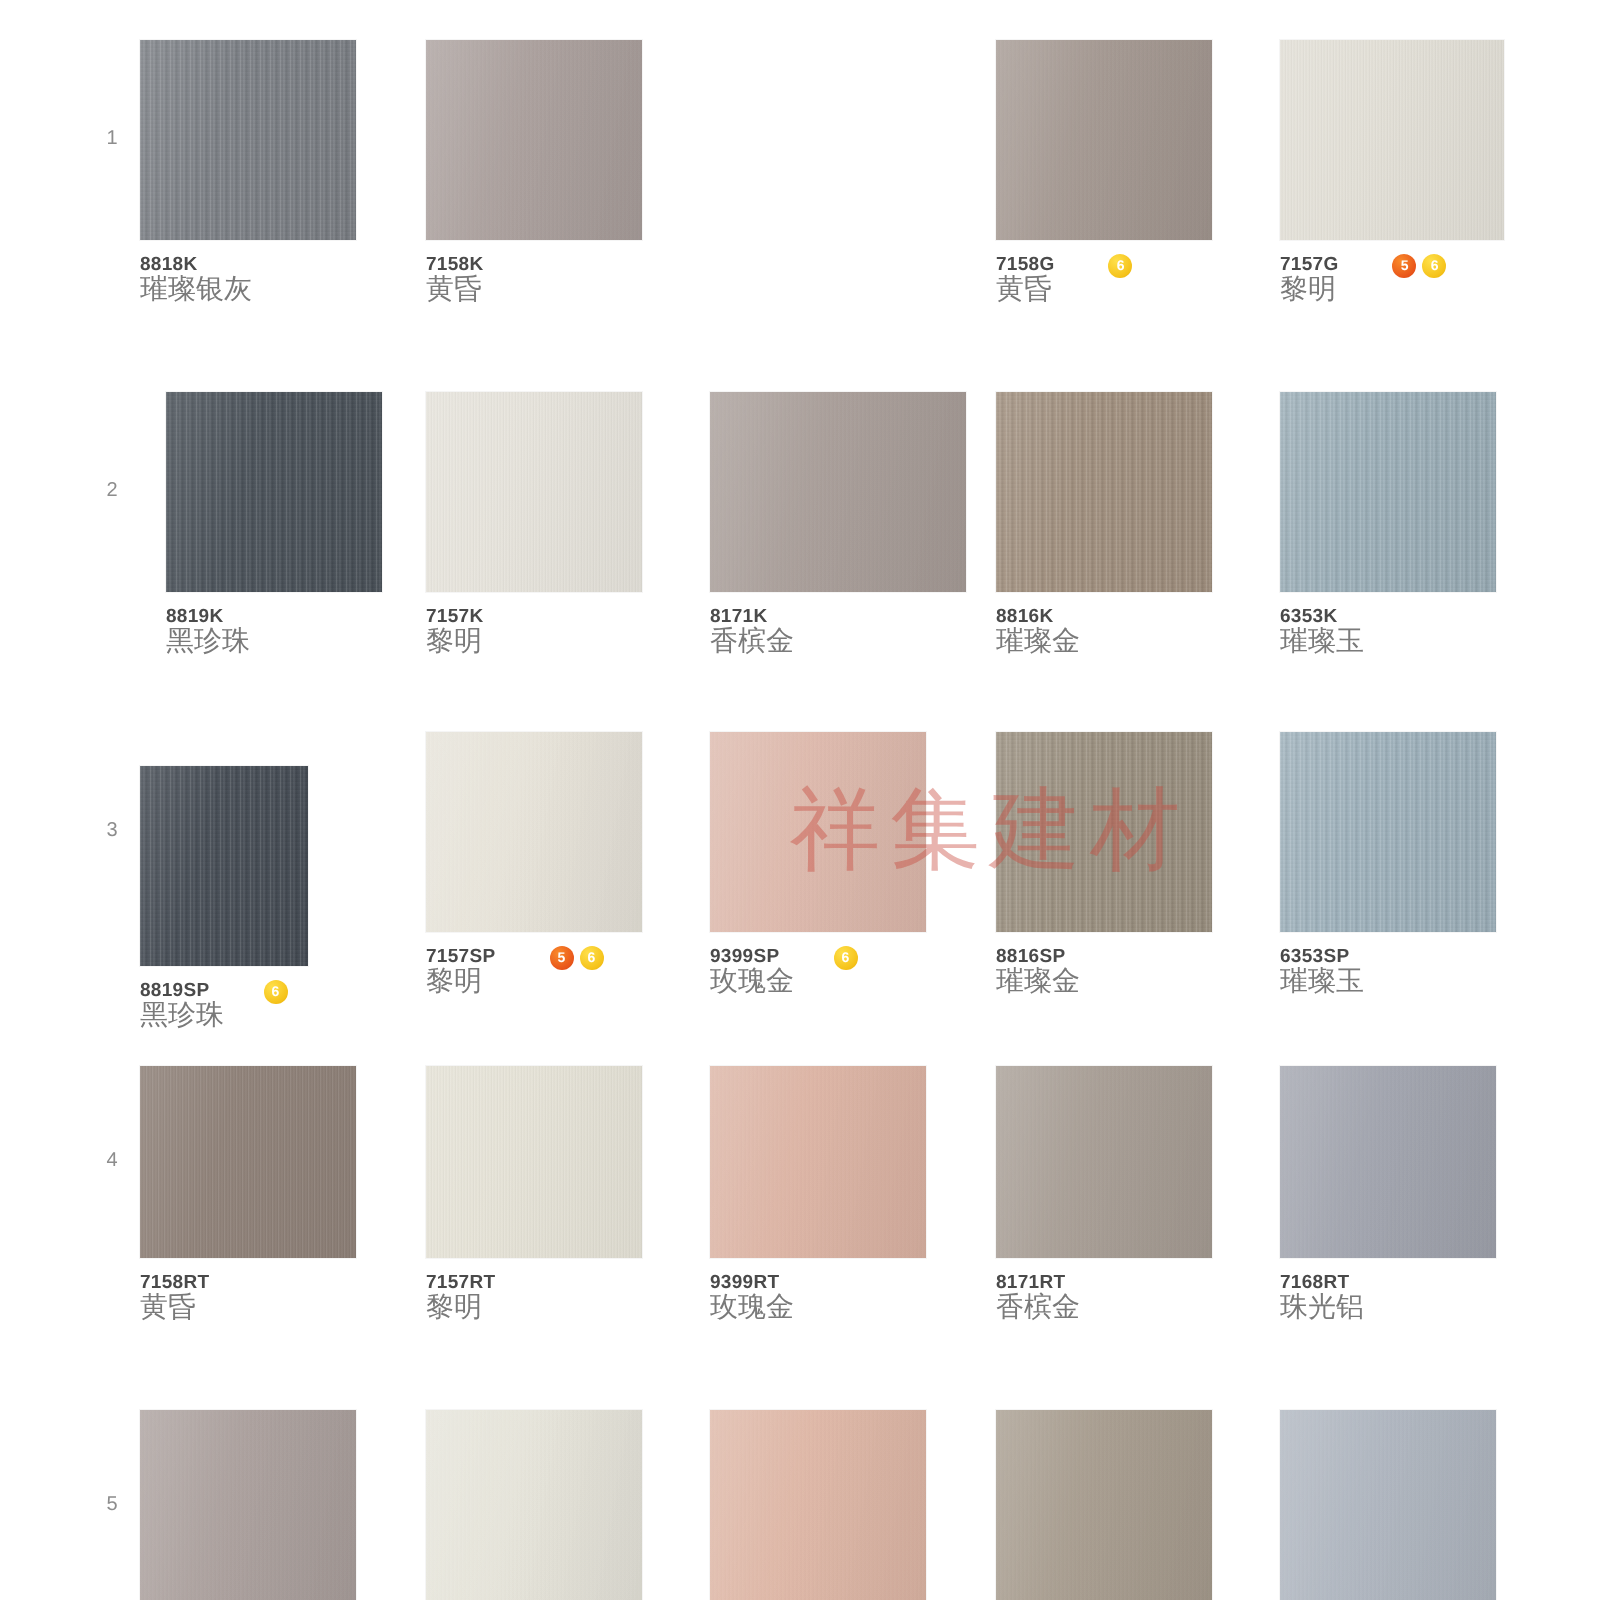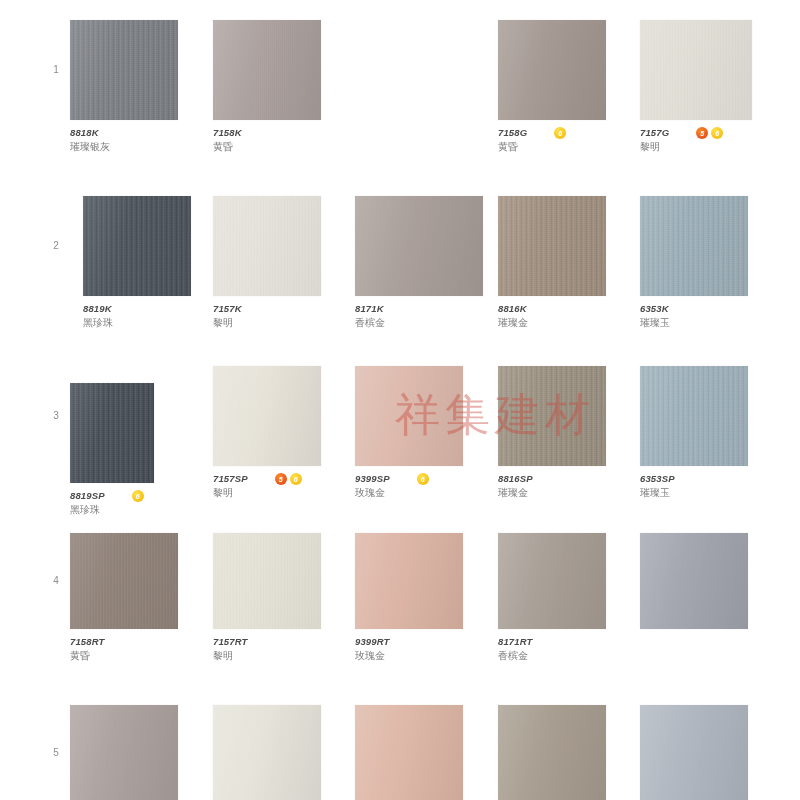--- a/index.html
+++ b/index.html
@@ -81,37 +81,37 @@
     position: absolute; inset: 0;
     background: linear-gradient(105deg,
         rgba(255,255,255,0.13) 0%,
         rgba(255,255,255,0.015) 38%,
         rgba(0,0,0,0.045) 100%);
     pointer-events: none;
   }
 
   
   .caption { position: relative; margin-top: 7px; }
-  .cap-row { display: flex; align-items: flex-start; gap: 5px; height: 12px; font-style: italic; }
+  .cap-row { display: flex; align-items: flex-start; gap: 5px; height: 12px; }
   .code {
     font-size: 9.5px;
     font-weight: bold;
     color: #4a4a4a;
     letter-spacing: 0.15px;
     line-height: 12px;
     white-space: nowrap;
     font-family: "Liberation Sans", sans-serif;
   }
   .cname {
-    font-size: 10px;
+    font-size: 14px;
     color: #7a7a7a;
     line-height: 13px;
     margin-top: 1px;
     white-space: nowrap;
-    font-family: Liberation Sans, sans-serif;
+    font-family: Liberation Mono, monospace;
   }
   .badges { display: flex; gap: 3px; margin-left: 22px; }
   .badge {
     width: 12px; height: 12px;
     border-radius: 50%;
     font-size: 7px;
     font-weight: bold;
     color: #ffffff;
     display: flex;
     align-items: center;
@@ -376,20 +376,26 @@
             <div class="code">8171RT</div>
           </div>
           <div class="cname">香槟金</div>
         </div>
       </div>
       <div class="cell" style="left: 640px; top: 533px; width: 108px;">
         <div class="swatch smooth" style="height: 96px; background: rgb(160, 163, 173);">
           <div class="grain"></div>
           <div class="sheen"></div>
         </div>
+        <div class="caption">
+          <div class="cap-row">
+            <div class="code">7168RT</div>
+          </div>
+          <div class="cname">珠光铝</div>
+        </div>
       </div>
       <div class="row-num" style="top: 747px;">5</div>
       <div class="cell" style="left: 70px; top: 705px; width: 108px;">
         <div class="swatch smooth" style="height: 95px; background: rgb(170, 159, 156);">
           <div class="grain"></div>
           <div class="sheen"></div>
         </div>
       </div>
       <div class="cell" style="left: 213px; top: 705px; width: 108px;">
         <div class="swatch smooth" style="height: 95px; background: rgb(230, 228, 218);">

